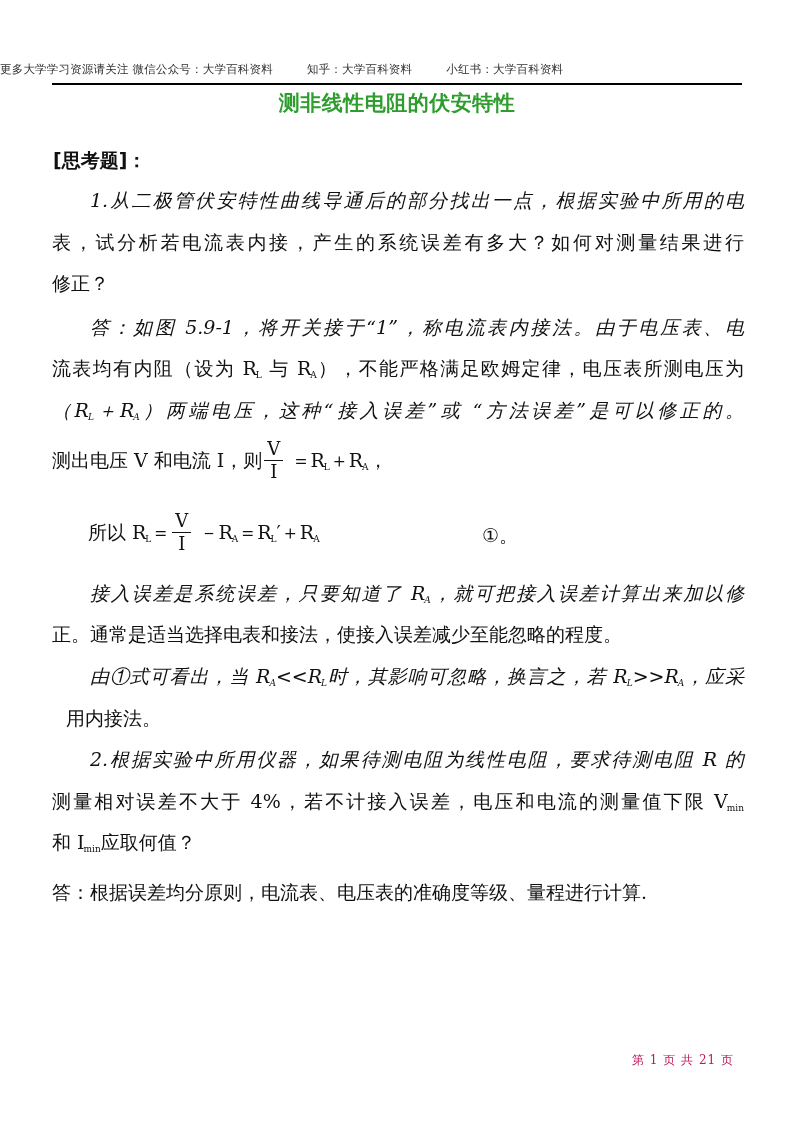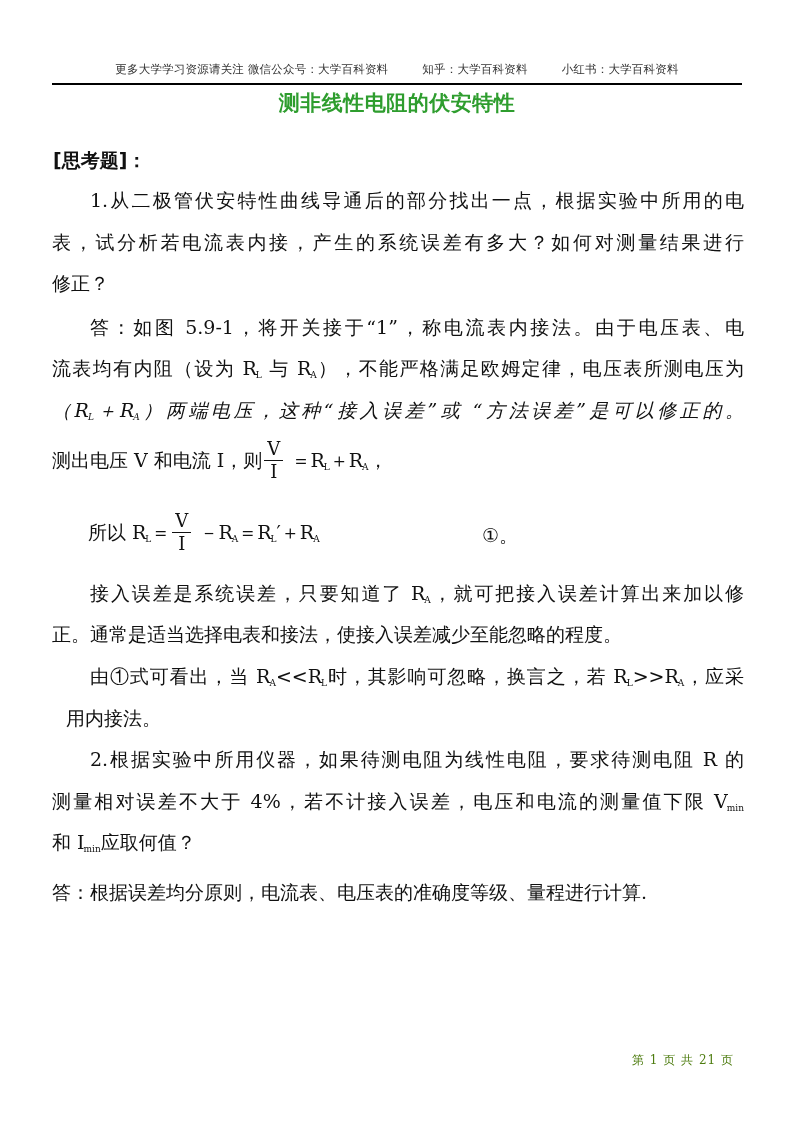--- a/index.html
+++ b/index.html
@@ -1,37 +1,37 @@
 <!DOCTYPE html>
 <html><head>
 <meta charset="utf-8">
 <style>
   html, body { margin: 0; padding: 0; background: #ffffff; }
   body { width: 794px; height: 1122px; position: relative; overflow: hidden;
          font-family: "DejaVu Serif", "Liberation Serif", serif; color: #111; }
-  .header-bar { position: absolute; left: 0; top: 62px; width: 794px; text-align: center;
+  .header-bar { position: absolute; left: 0; top: 62px; width: 794px; text-align: left;
                 font-size: 11.5px; color: #333; letter-spacing: 0.2px; }
   .header-bar span { display: inline-block; }
   .header-bar .gap { width: 34px; }
   .header-rule { position: absolute; left: 52px; top: 83px; width: 690px; height: 2px; background: #000; }
   .doc-title { position: absolute; left: 0; top: 89px; width: 794px; text-align: center;
                font-family: "DejaVu Sans", "Liberation Sans", sans-serif; font-weight: bold;
                font-size: 21px; color: #2e9d2e; letter-spacing: 0.5px; }
   .section-label { position: absolute; left: 53px; top: 148px; font-family: "DejaVu Sans", "Liberation Sans", sans-serif;
                    font-weight: bold; font-size: 19px; color: #111; }
   .line { position: absolute; left: 52px; width: 692px; font-size: 19px; line-height: 24px; white-space: nowrap;
           text-align: justify; text-align-last: justify; }
   .line.last { text-align-last: left; }
-  .ind { left: 90px; width: 654px; }
+  .ind { left: 90px; width: 654px; font-style: italic; }
   .sub { font-size: 9px; vertical-align: -3px; margin-left: -1px; }
   .frac { display: inline-block; vertical-align: middle; text-align: center; margin: 0 2px; line-height: 22px; font-size: 18px; }
   .frac .num { display: block; border-bottom: 1px solid #111; padding: 0 3px; }
   .frac .den { display: block; }
   .eq { position: absolute; font-size: 19px; white-space: nowrap; }
-  .footer { position: absolute; left: 632px; top: 1052px; font-size: 12px; color: #4d7c0f; letter-spacing: 1px; }
+  .footer { position: absolute; left: 632px; top: 1052px; font-size: 12px; color: #be185d; letter-spacing: 1px; }
 </style>
 </head>
 <body>
 
 <div class="header-bar">
   <span>更多大学学习资源请关注 微信公众号：大学百科资料</span><span class="gap"></span><span>知乎：大学百科资料</span><span class="gap"></span><span>小红书：大学百科资料</span>
 </div>
 <div class="header-rule"></div>
 
 <div class="doc-title">测非线性电阻的伏安特性</div>

